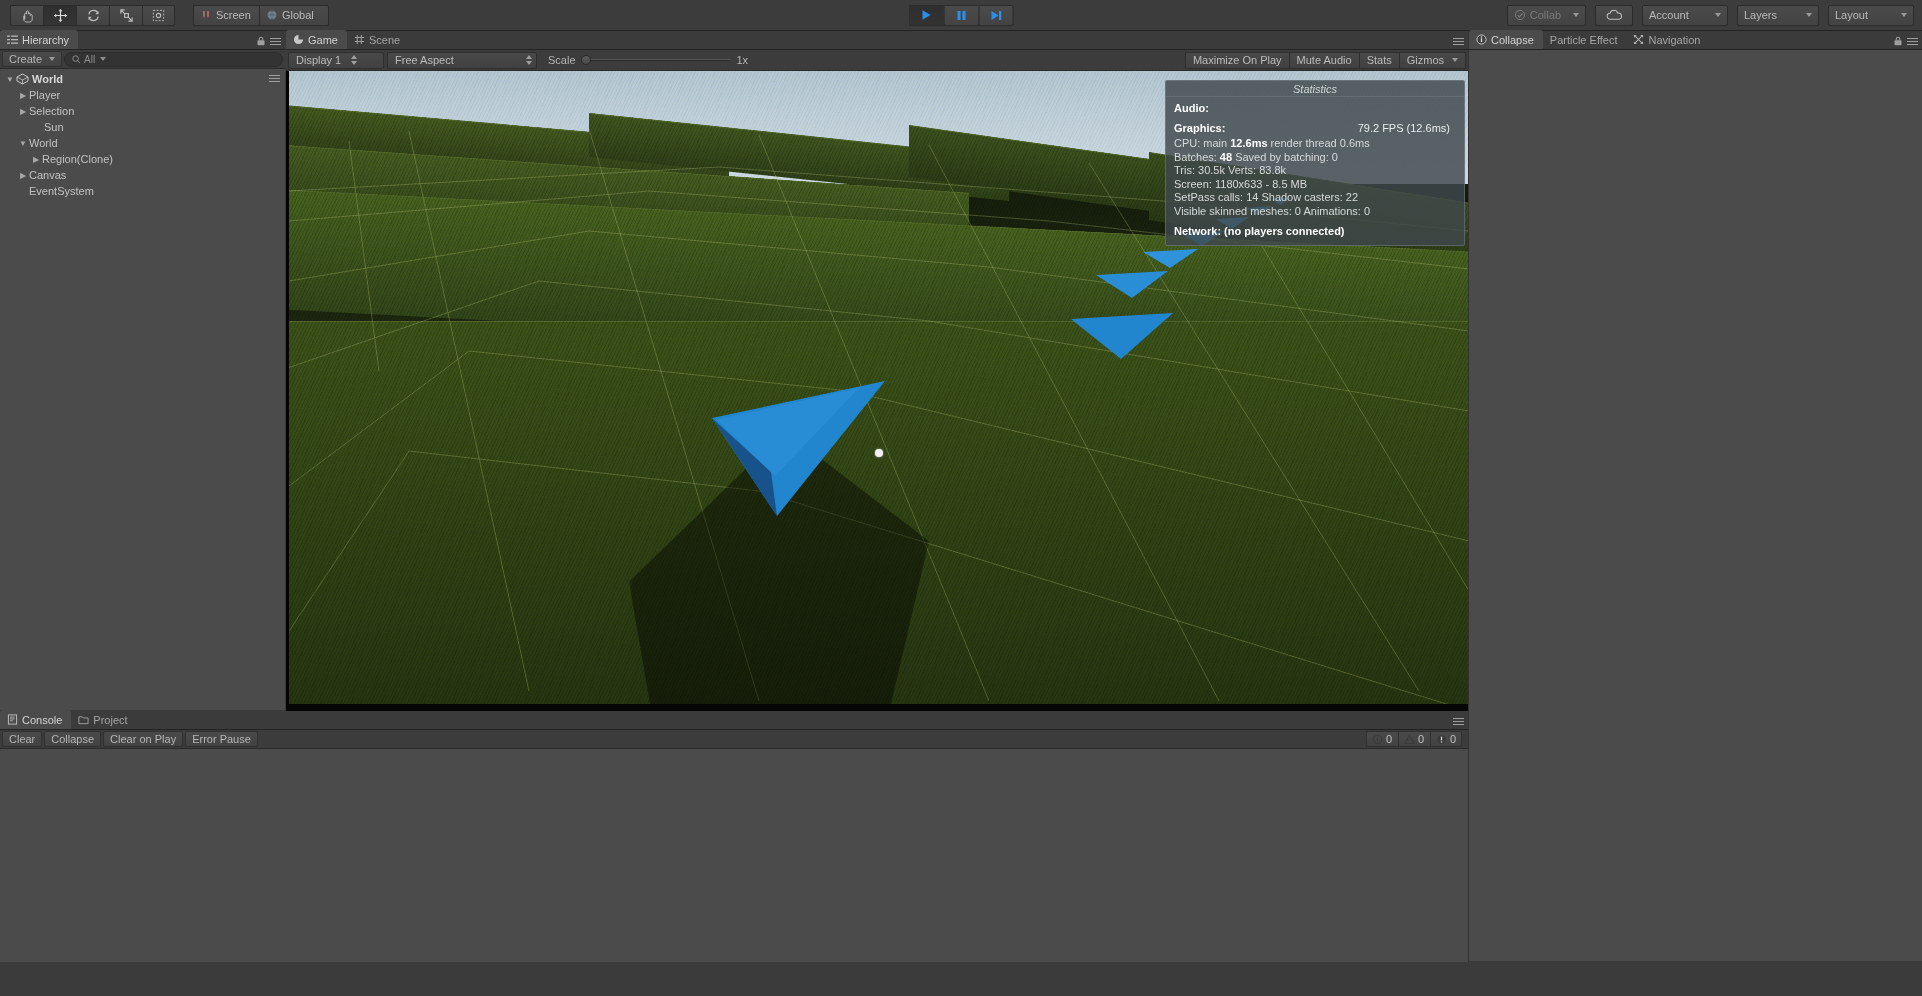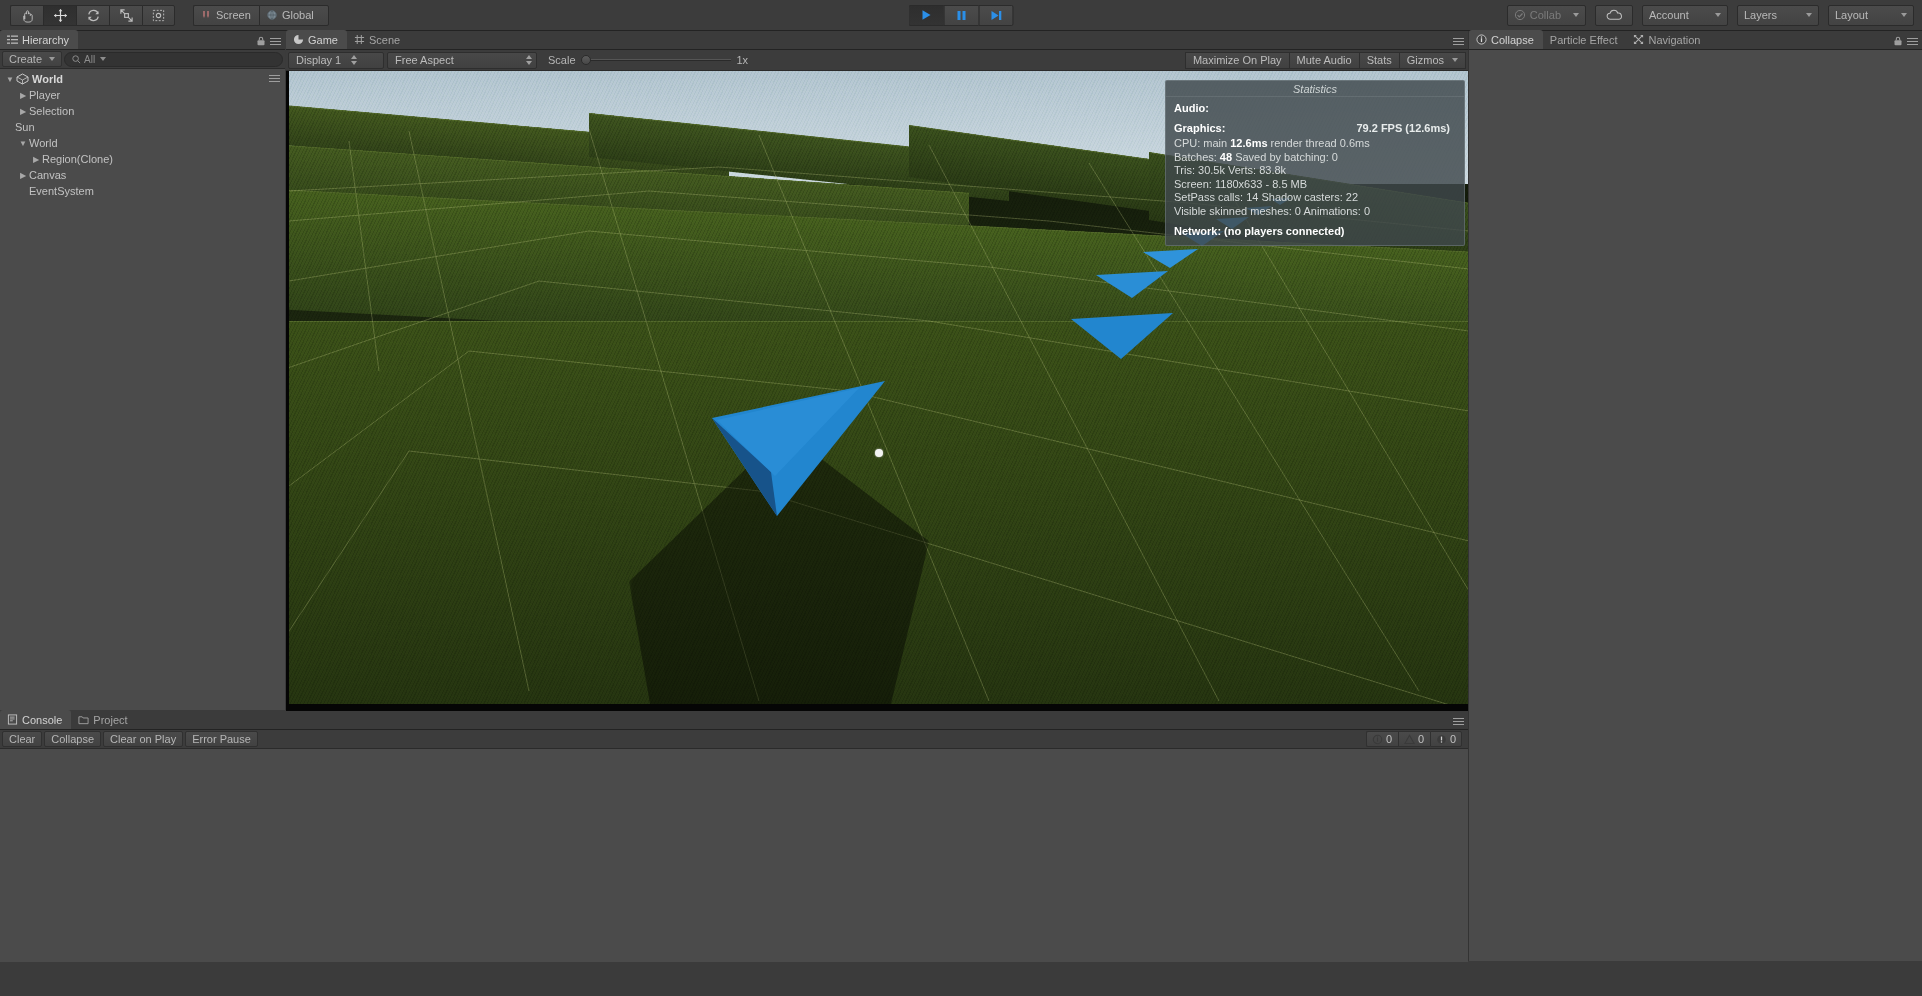--- a/index.html
+++ b/index.html
@@ -166,21 +166,21 @@
     border-radius: 2px; color: #e2e6e6;
     font-size: 11px; padding-bottom: 5px;
   }
   .stats-title {
     height: 16px; display: flex; align-items: center; justify-content: center;
     color: #cfd5d5; font-size: 11px;
     border-bottom: 1px solid rgba(150,160,165,0.22);
     font-style: italic;
   }
   .stats-sec { font-weight: bold; color: #fff; padding: 5px 0 3px 8px; display: flex; }
-  .stats-sec .rt { margin-left: auto; margin-right: 14px; font-weight: bold; color: #e8ecec; }
+  .stats-sec .rt { margin-left: auto; margin-right: 14px; font-weight: normal; color: #e8ecec; }
   .stats-row { display: flex; padding: 0 8px; line-height: 13.5px; color: #d6dada; }
   .stats-row .c1 { width: 140px; }
   .stats-row.single { display: block; }
   .stats-row b { color: #fff; }
 
   
   #inspector { right: 0; top: 31px; width: 454px; height: 931px; }
   .insp-body { background: #4b4b4b; height: calc(100% - 20px); border-left: 1px solid #333; }
 
   
@@ -358,21 +358,21 @@
             <span class="h-menu"><span class="menu-ico"><i></i><i></i><i></i></span></span>
           </div>
           <div class="h-row" style="padding-left: 17px;">
             <span class="tri">▶</span>
             <span>Player</span>
           </div>
           <div class="h-row" style="padding-left: 17px;">
             <span class="tri">▶</span>
             <span>Selection</span>
           </div>
-          <div class="h-row" style="padding-left: 3px;">
+          <div class="h-row" style="padding-left: 32px;">
             <span class="tri"></span>
             <span>Sun</span>
           </div>
           <div class="h-row" style="padding-left: 17px;">
             <span class="tri">▼</span>
             <span>World</span>
           </div>
           <div class="h-row" style="padding-left: 30px;">
             <span class="tri">▶</span>
             <span>Region(Clone)</span>

